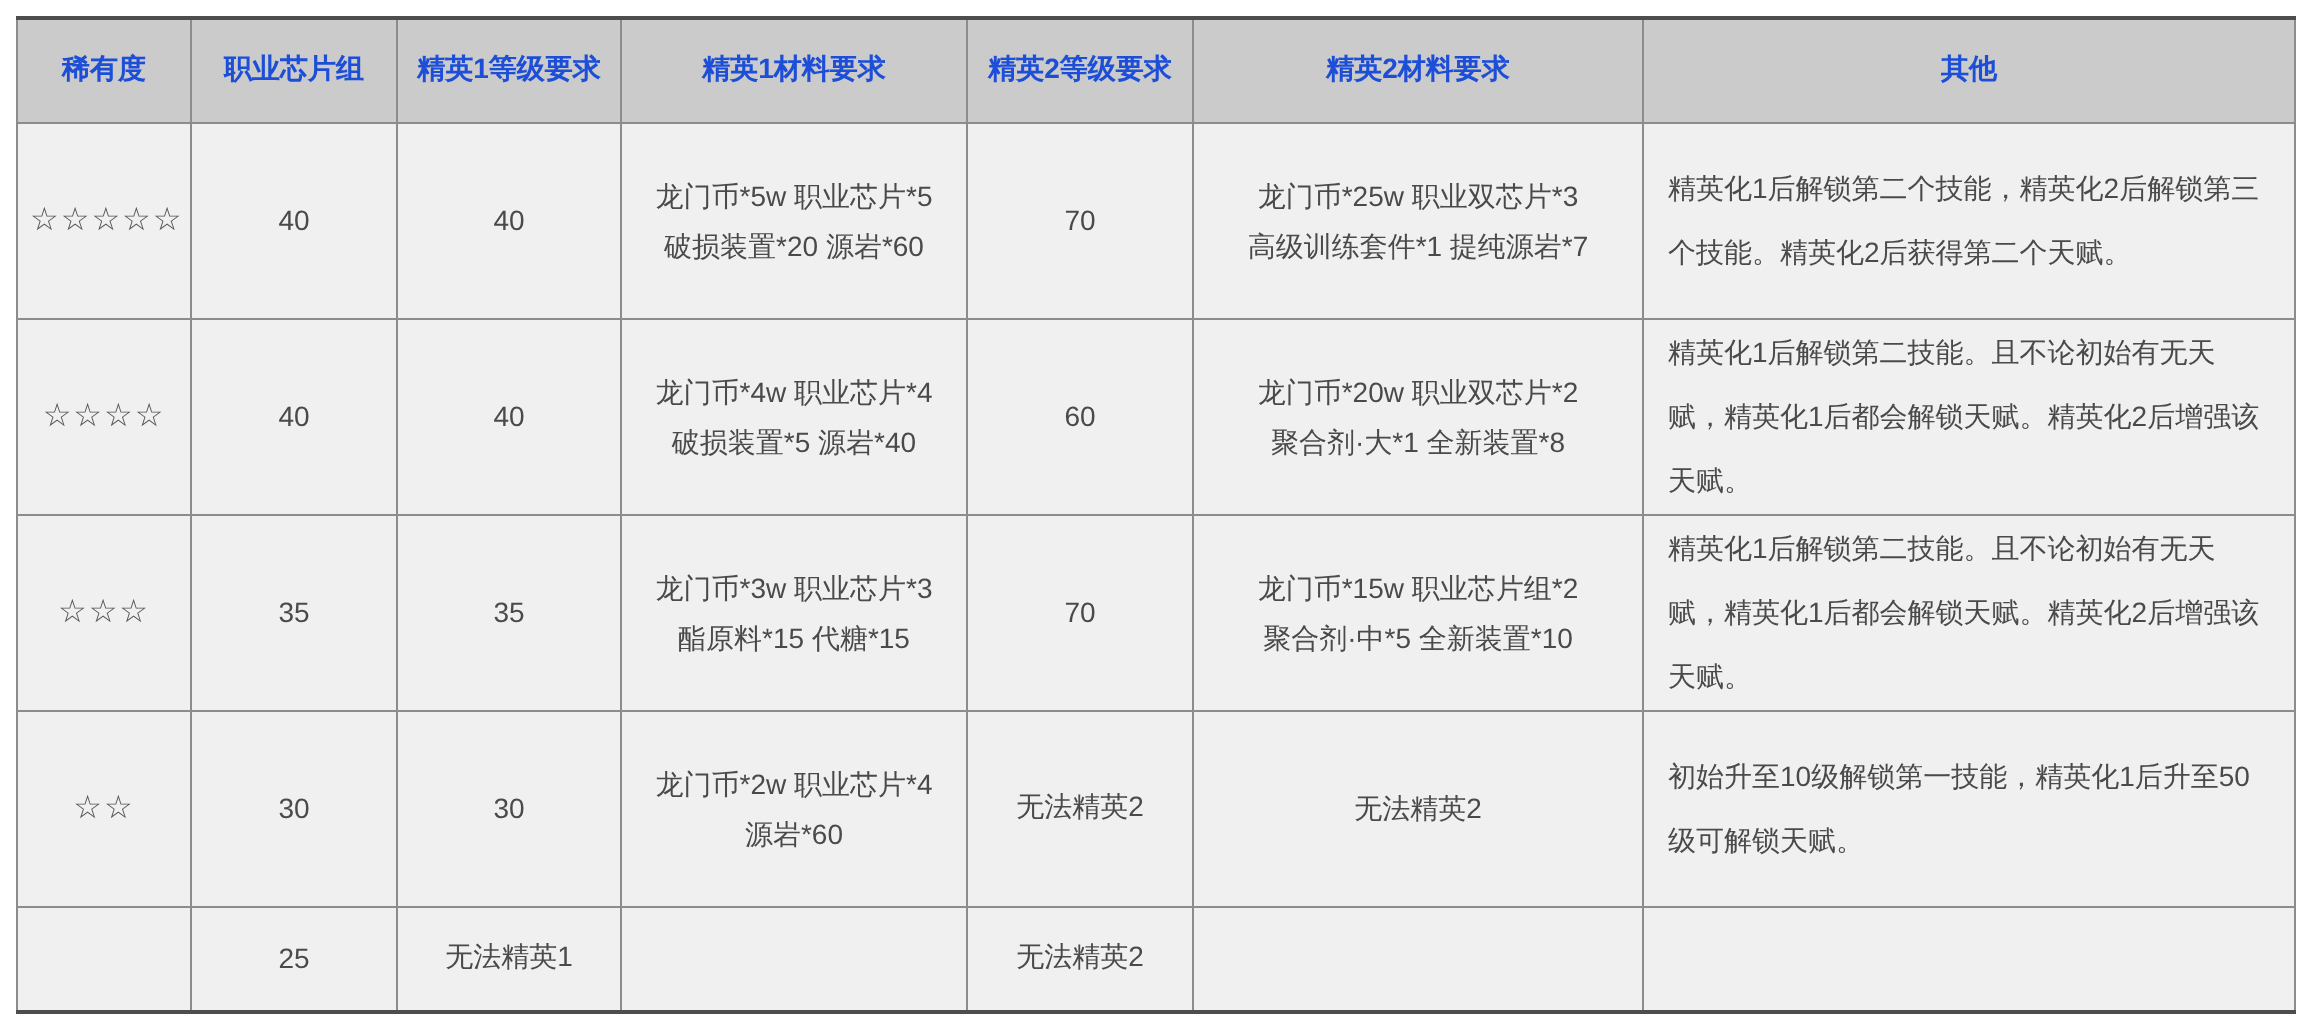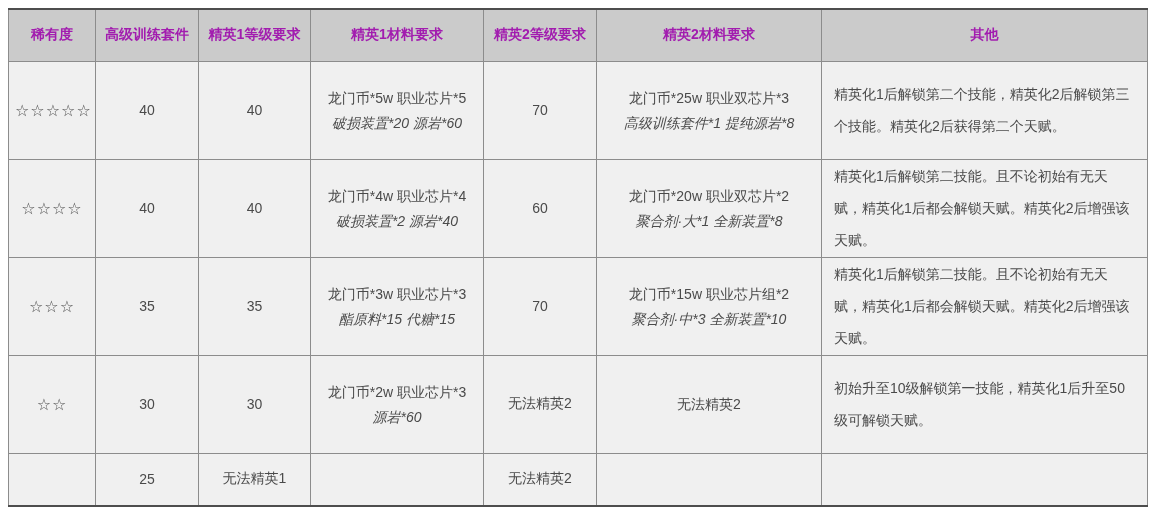--- a/index.html
+++ b/index.html
@@ -29,27 +29,27 @@
     vertical-align: middle;
     font-size: 14px;
     color: #4a4a4a;
     padding: 0 6px;
     overflow: hidden;
   }
   thead tr { height: 52px; }
   th {
     background: #cbcbcb;
     font-weight: bold;
-    color: #a21caf;
+    color: #1d4ed8;
   }
   td { background: #f0f0f0; }
   tbody tr { height: 98px; }
   tbody tr.short-row { height: 53px; }
   .line { line-height: 20px; }
-  .line + .line { margin-top: 5px; font-style: italic; }
+  .line + .line { margin-top: 5px; }
   .stars {
     font-size: 16px;
     letter-spacing: 1px;
     color: #555555;
     white-space: nowrap;
   }
   .other-text {
     line-height: 32px;
     padding: 0 6px;
     text-align: left;
@@ -65,53 +65,53 @@
       <col style="width:103px">
       <col style="width:112px">
       <col style="width:173px">
       <col style="width:113px">
       <col style="width:225px">
       <col style="width:326px">
     </colgroup>
     <thead>
       <tr>
         <th>稀有度</th>
-        <th>高级训练套件</th>
+        <th>职业芯片组</th>
         <th>精英1等级要求</th>
         <th>精英1材料要求</th>
         <th>精英2等级要求</th>
         <th>精英2材料要求</th>
         <th>其他</th>
       </tr>
     </thead>
     <tbody>
       <tr>
         <td><span class="stars">☆☆☆☆☆</span></td>
         <td>40</td>
         <td>40</td>
         <td>
           <div class="line">龙门币*5w 职业芯片*5</div>
           <div class="line">破损装置*20 源岩*60</div>
         </td>
         <td>70</td>
         <td>
           <div class="line">龙门币*25w 职业双芯片*3</div>
-          <div class="line">高级训练套件*1 提纯源岩*8</div>
+          <div class="line">高级训练套件*1 提纯源岩*7</div>
         </td>
         <td>
             <div class="other-text">精英化1后解锁第二个技能，精英化2后解锁第三个技能。精英化2后获得第二个天赋。</div>
           </td>
       </tr>
       <tr>
         <td><span class="stars">☆☆☆☆</span></td>
         <td>40</td>
         <td>40</td>
         <td>
           <div class="line">龙门币*4w 职业芯片*4</div>
-          <div class="line">破损装置*2 源岩*40</div>
+          <div class="line">破损装置*5 源岩*40</div>
         </td>
         <td>60</td>
         <td>
           <div class="line">龙门币*20w 职业双芯片*2</div>
           <div class="line">聚合剂·大*1 全新装置*8</div>
         </td>
         <td>
             <div class="other-text">精英化1后解锁第二技能。且不论初始有无天赋，精英化1后都会解锁天赋。精英化2后增强该天赋。</div>
           </td>
       </tr>
@@ -119,32 +119,32 @@
         <td><span class="stars">☆☆☆</span></td>
         <td>35</td>
         <td>35</td>
         <td>
           <div class="line">龙门币*3w 职业芯片*3</div>
           <div class="line">酯原料*15 代糖*15</div>
         </td>
         <td>70</td>
         <td>
           <div class="line">龙门币*15w 职业芯片组*2</div>
-          <div class="line">聚合剂·中*3 全新装置*10</div>
+          <div class="line">聚合剂·中*5 全新装置*10</div>
         </td>
         <td>
             <div class="other-text">精英化1后解锁第二技能。且不论初始有无天赋，精英化1后都会解锁天赋。精英化2后增强该天赋。</div>
           </td>
       </tr>
       <tr>
         <td><span class="stars">☆☆</span></td>
         <td>30</td>
         <td>30</td>
         <td>
-          <div class="line">龙门币*2w 职业芯片*3</div>
+          <div class="line">龙门币*2w 职业芯片*4</div>
           <div class="line">源岩*60</div>
         </td>
         <td>无法精英2</td>
         <td>
           <div class="line">无法精英2</div>
         </td>
         <td>
             <div class="other-text">初始升至10级解锁第一技能，精英化1后升至50级可解锁天赋。</div>
           </td>
       </tr>

